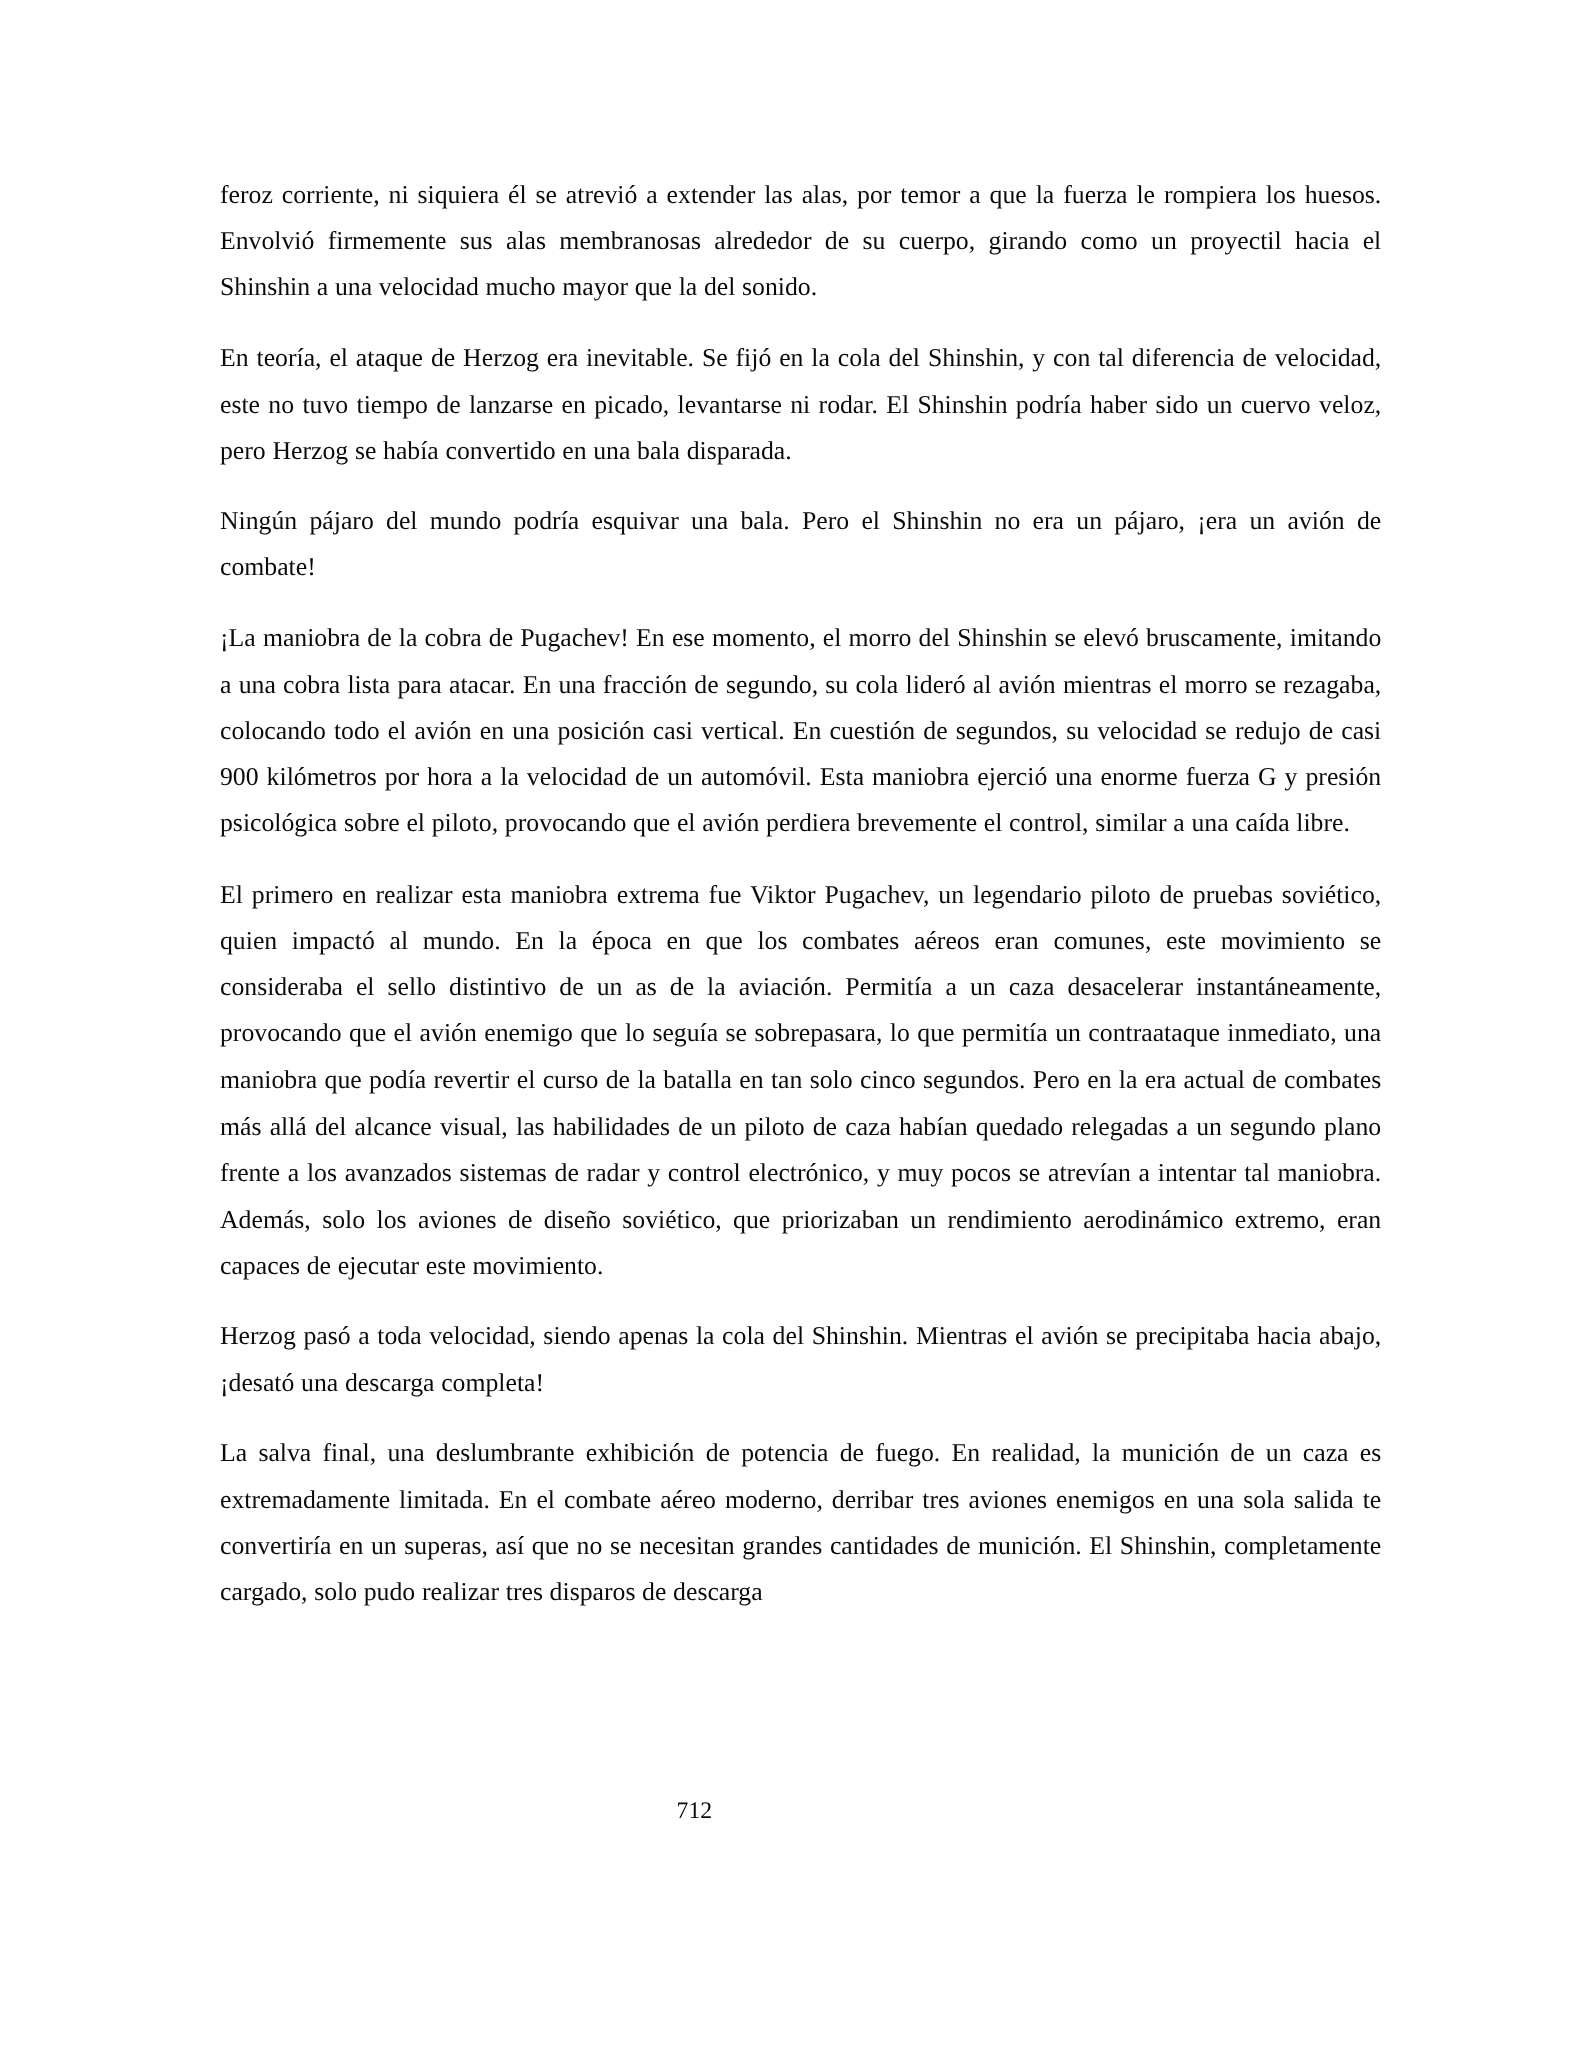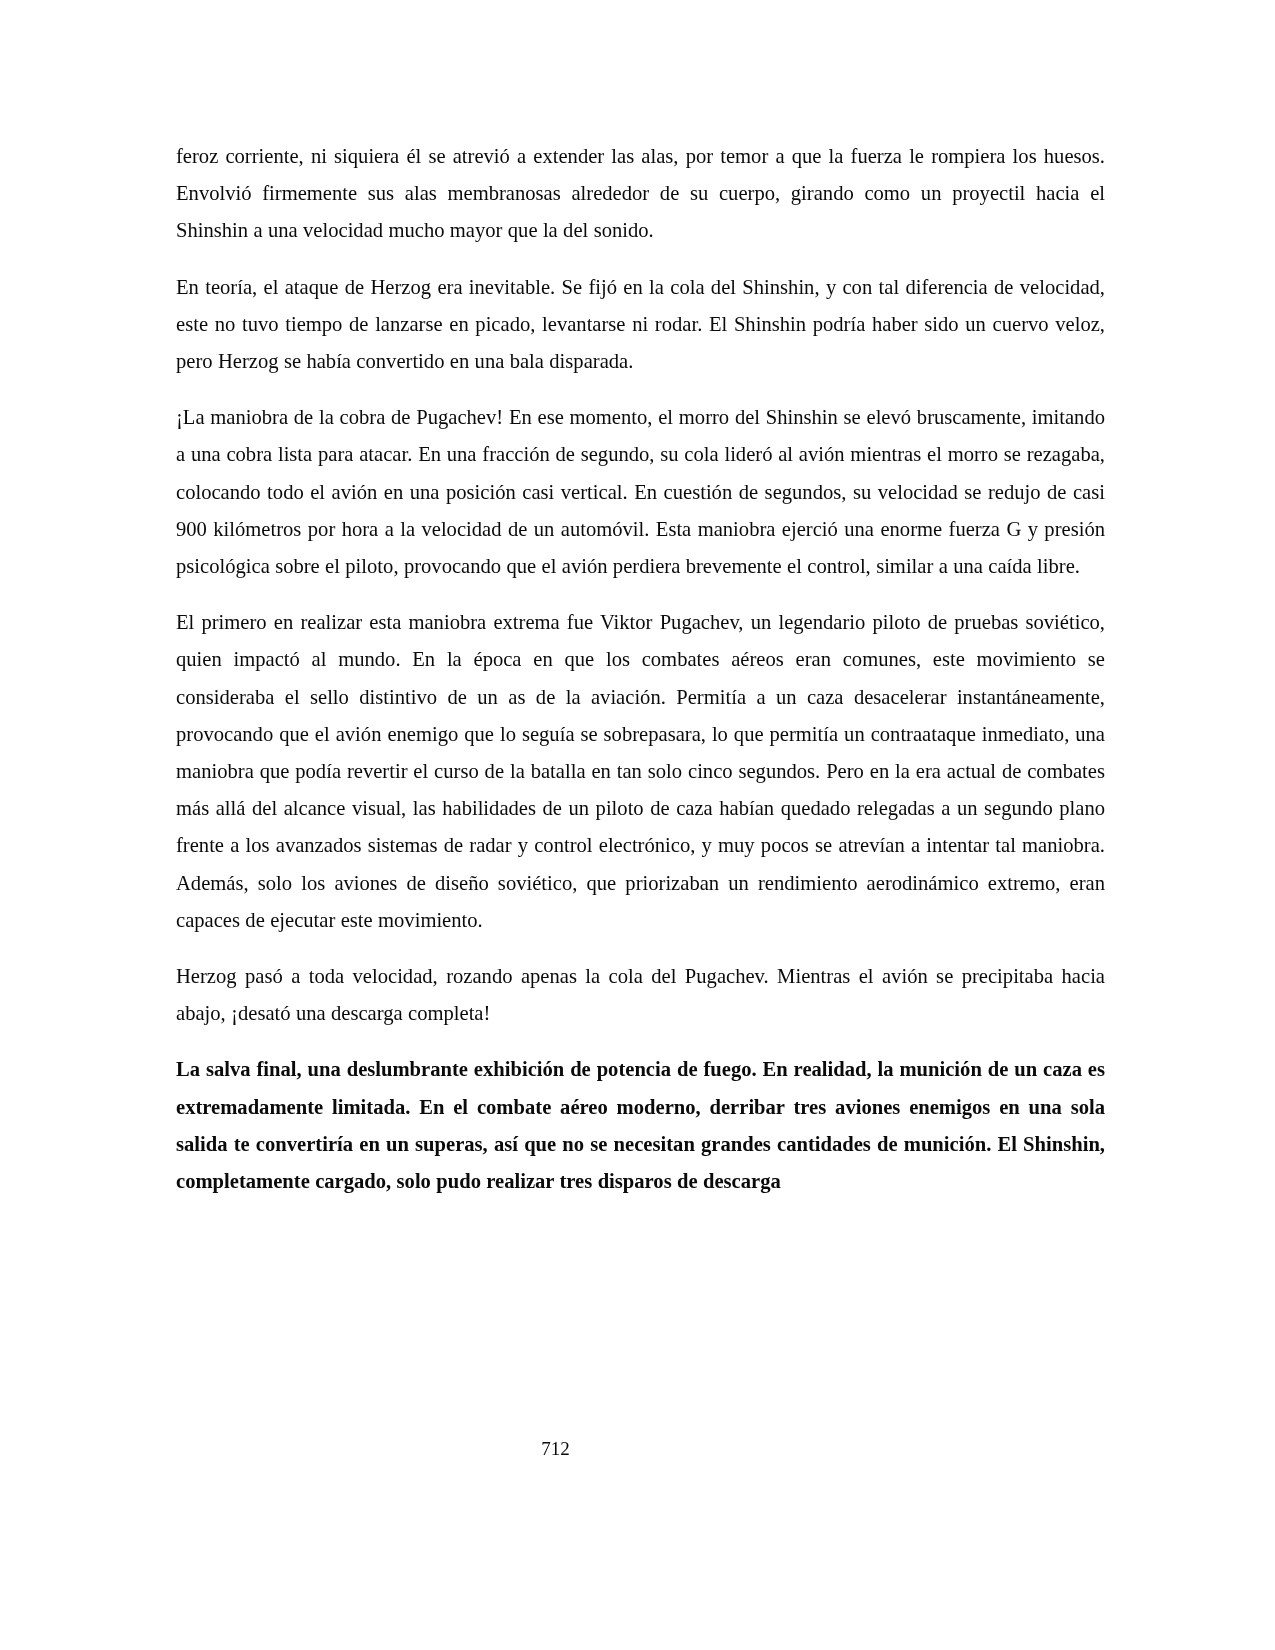--- a/index.html
+++ b/index.html
@@ -35,21 +35,20 @@
     text-align: justify;
     text-justify: inter-word;
     margin: 0 0 19px 0;
     hyphens: none;
     -webkit-hyphens: none;
     word-spacing: 0.01em;
   }
 
   .para:last-child {
     margin-bottom: 0;
-    font-weight: bold;
   }
 
   .page-number {
     position: absolute;
     left: 0;
     top: 1438px;
     width: 1111px;
     text-align: center;
     font-family: "Liberation Serif", "DejaVu Serif", serif;
     font-size: 19px;
@@ -57,21 +56,22 @@
   }
 </style>
 </head>
 <body>
 
 <div class="page">
 
   <div class="text-column">
     <p class="para">feroz corriente, ni siquiera él se atrevió a extender las alas, por temor a que la fuerza le rompiera los huesos. Envolvió firmemente sus alas membranosas alrededor de su cuerpo, girando como un proyectil hacia el Shinshin a una velocidad mucho mayor que la del sonido.</p>
     <p class="para">En teoría, el ataque de Herzog era inevitable. Se fijó en la cola del Shinshin, y con tal diferencia de velocidad, este no tuvo tiempo de lanzarse en picado, levantarse ni rodar. El Shinshin podría haber sido un cuervo veloz, pero Herzog se había convertido en una bala disparada.</p>
+    <p class="para">Ningún pájaro del mundo podría esquivar una bala. Pero el Shinshin no era un pájaro, ¡era un avión de combate!</p>
     <p class="para">¡La maniobra de la cobra de Pugachev! En ese momento, el morro del Shinshin se elevó bruscamente, imitando a una cobra lista para atacar. En una fracción de segundo, su cola lideró al avión mientras el morro se rezagaba, colocando todo el avión en una posición casi vertical. En cuestión de segundos, su velocidad se redujo de casi 900 kilómetros por hora a la velocidad de un automóvil. Esta maniobra ejerció una enorme fuerza G y presión psicológica sobre el piloto, provocando que el avión perdiera brevemente el control, similar a una caída libre.</p>
     <p class="para">El primero en realizar esta maniobra extrema fue Viktor Pugachev, un legendario piloto de pruebas soviético, quien impactó al mundo. En la época en que los combates aéreos eran comunes, este movimiento se consideraba el sello distintivo de un as de la aviación. Permitía a un caza desacelerar instantáneamente, provocando que el avión enemigo que lo seguía se sobrepasara, lo que permitía un contraataque inmediato, una maniobra que podía revertir el curso de la batalla en tan solo cinco segundos. Pero en la era actual de combates más allá del alcance visual, las habilidades de un piloto de caza habían quedado relegadas a un segundo plano frente a los avanzados sistemas de radar y control electrónico, y muy pocos se atrevían a intentar tal maniobra. Además, solo los aviones de diseño soviético, que priorizaban un rendimiento aerodinámico extremo, eran capaces de ejecutar este movimiento.</p>
-    <p class="para">Herzog pasó a toda velocidad, rozando apenas la cola del Pugachev. Mientras el avión se precipitaba hacia abajo, ¡desató una descarga completa!</p>
+    <p class="para">Herzog pasó a toda velocidad, siendo apenas la cola del Shinshin. Mientras el avión se precipitaba hacia abajo, ¡desató una descarga completa!</p>
     <p class="para">La salva final, una deslumbrante exhibición de potencia de fuego. En realidad, la munición de un caza es extremadamente limitada. En el combate aéreo moderno, derribar tres aviones enemigos en una sola salida te convertiría en un superas, así que no se necesitan grandes cantidades de munición. El Shinshin, completamente cargado, solo pudo realizar tres disparos de descarga</p>
   </div>
 
   <div class="page-number">712</div>
 
 </div>
 
 </body></html>

